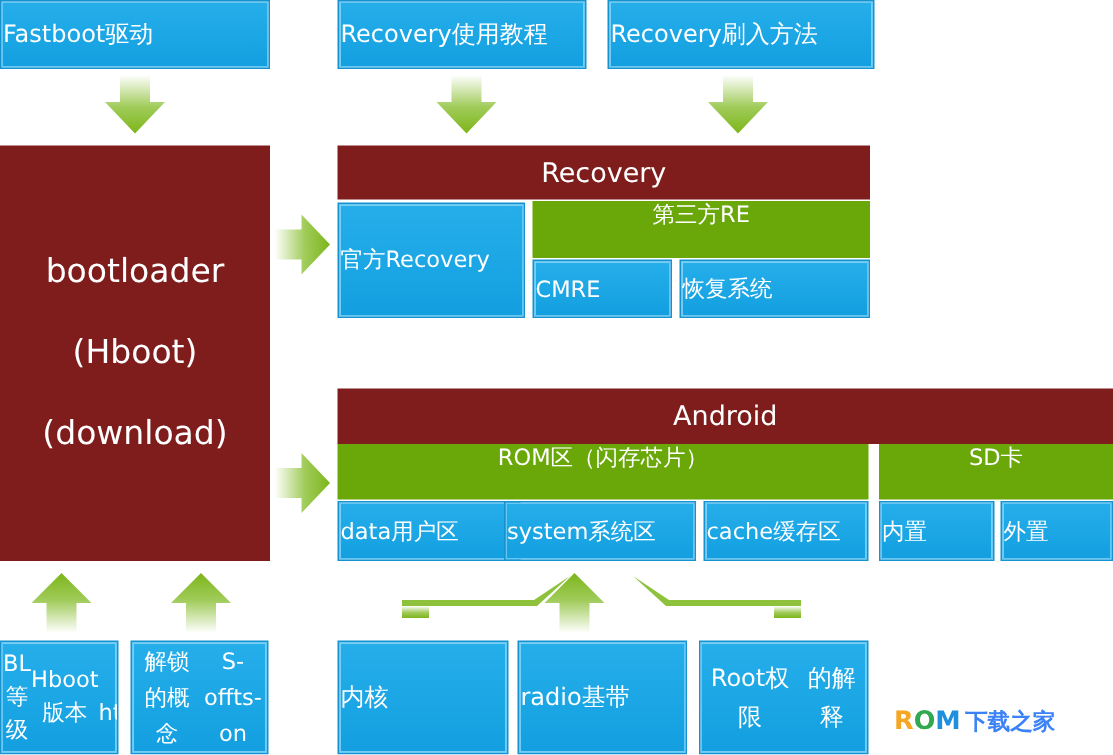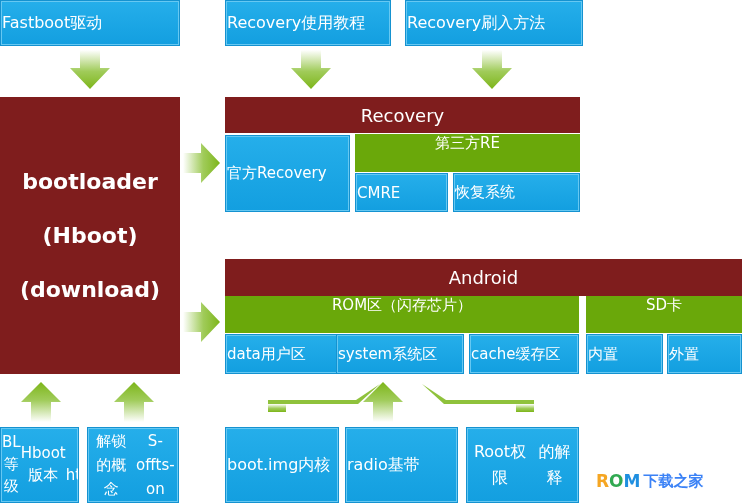--- a/index.html
+++ b/index.html
@@ -58,21 +58,21 @@
 <svg class="arrow" style="left:68px;top:50px" width="44" height="40">
   <path d="M12 0 H32 V18 H42 L22 39 L2 18 H12 Z" fill="url(#gDown)"></path>
 </svg>
 <svg class="arrow" style="left:289px;top:50px" width="44" height="40">
   <path d="M12 0 H32 V18 H42 L22 39 L2 18 H12 Z" fill="url(#gDown)"></path>
 </svg>
 <svg class="arrow" style="left:470px;top:50px" width="44" height="40">
   <path d="M12 0 H32 V18 H42 L22 39 L2 18 H12 Z" fill="url(#gDown)"></path>
 </svg>
 
-<div class="abs green big" style="left:0;top:97px;width:180px;height:277px;font-weight:bold;">
+<div class="abs green big" style="left:0;top:97px;width:180px;height:277px;">
   <span>bootloader</span>
   <span>(Hboot)</span>
   <span>(download)</span>
 </div>
 
 <svg class="arrow" style="left:183px;top:143px" width="40" height="40">
   <path d="M0 10 H18 V0 L37 20 L18 40 V30 H0 Z" fill="url(#gRight)"></path>
 </svg>
 <svg class="arrow" style="left:183px;top:302px" width="40" height="40">
   <path d="M0 10 H18 V0 L37 20 L18 40 V30 H0 Z" fill="url(#gRight)"></path>
@@ -138,21 +138,20 @@
   <span>BL等级</span>
   <span>Hboot版本</span>
   <span>( htc)</span>
 </div>
 <div class="abs blue t15 multi" style="left:88px;top:428px;width:90px;height:74px;">
   <span>解锁的概念</span>
   <span>S-offts-on</span>
 </div>
 
 <div class="abs blue t16 multi" style="left:226px;top:428px;width:112px;height:74px;">
-  <span>boot.img</span>
   <span>内核</span>
 </div>
 <div class="abs blue t16 multi" style="left:346px;top:428px;width:111px;height:74px;">
   <span>radio</span>
   <span>基带</span>
 </div>
 <div class="abs blue t16 multi" style="left:467px;top:428px;width:111px;height:74px;">
   <span>Root权限</span>
   <span>的解释</span>
 </div>

